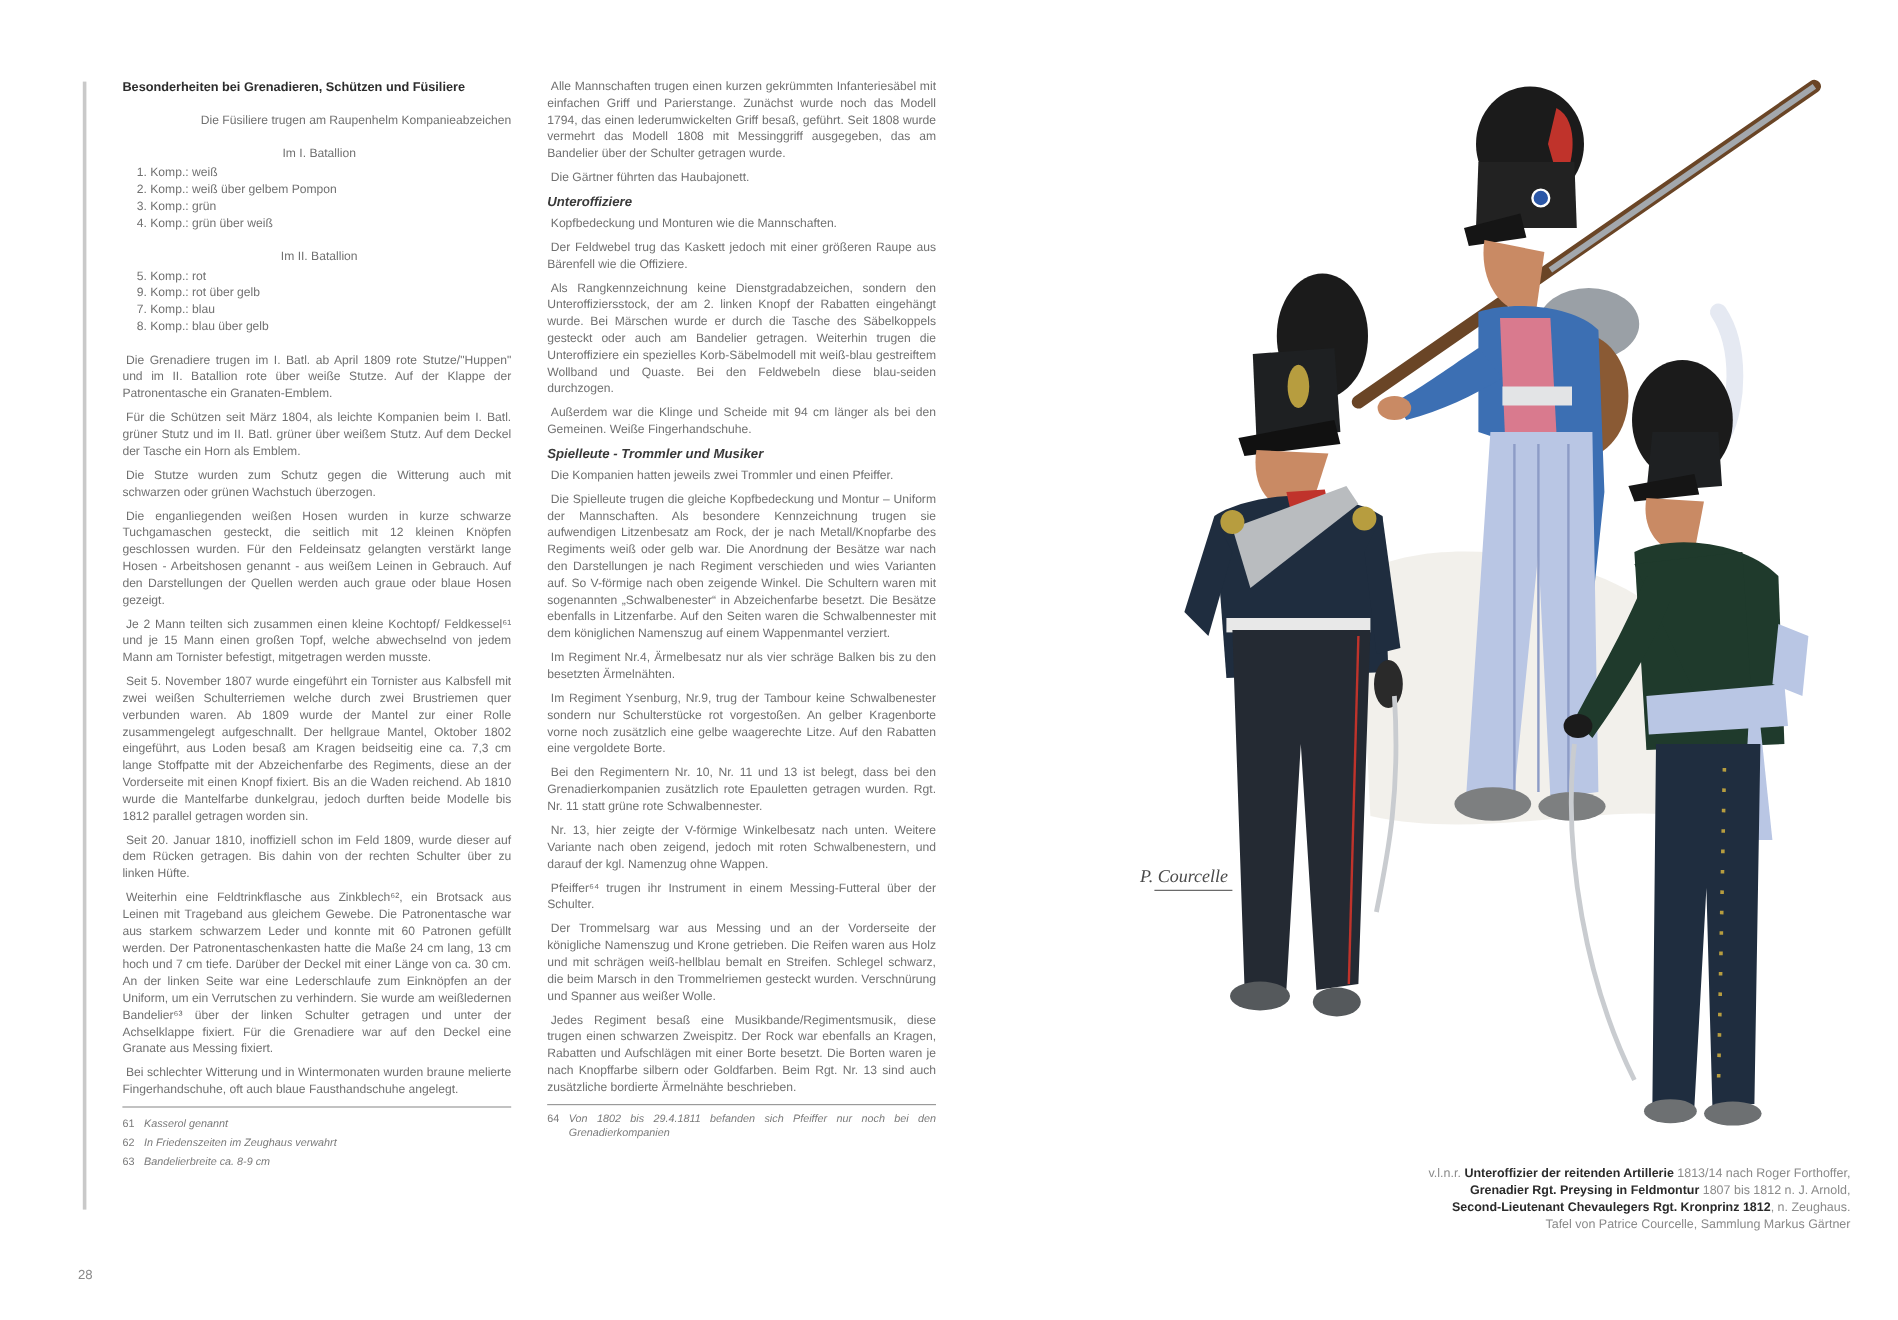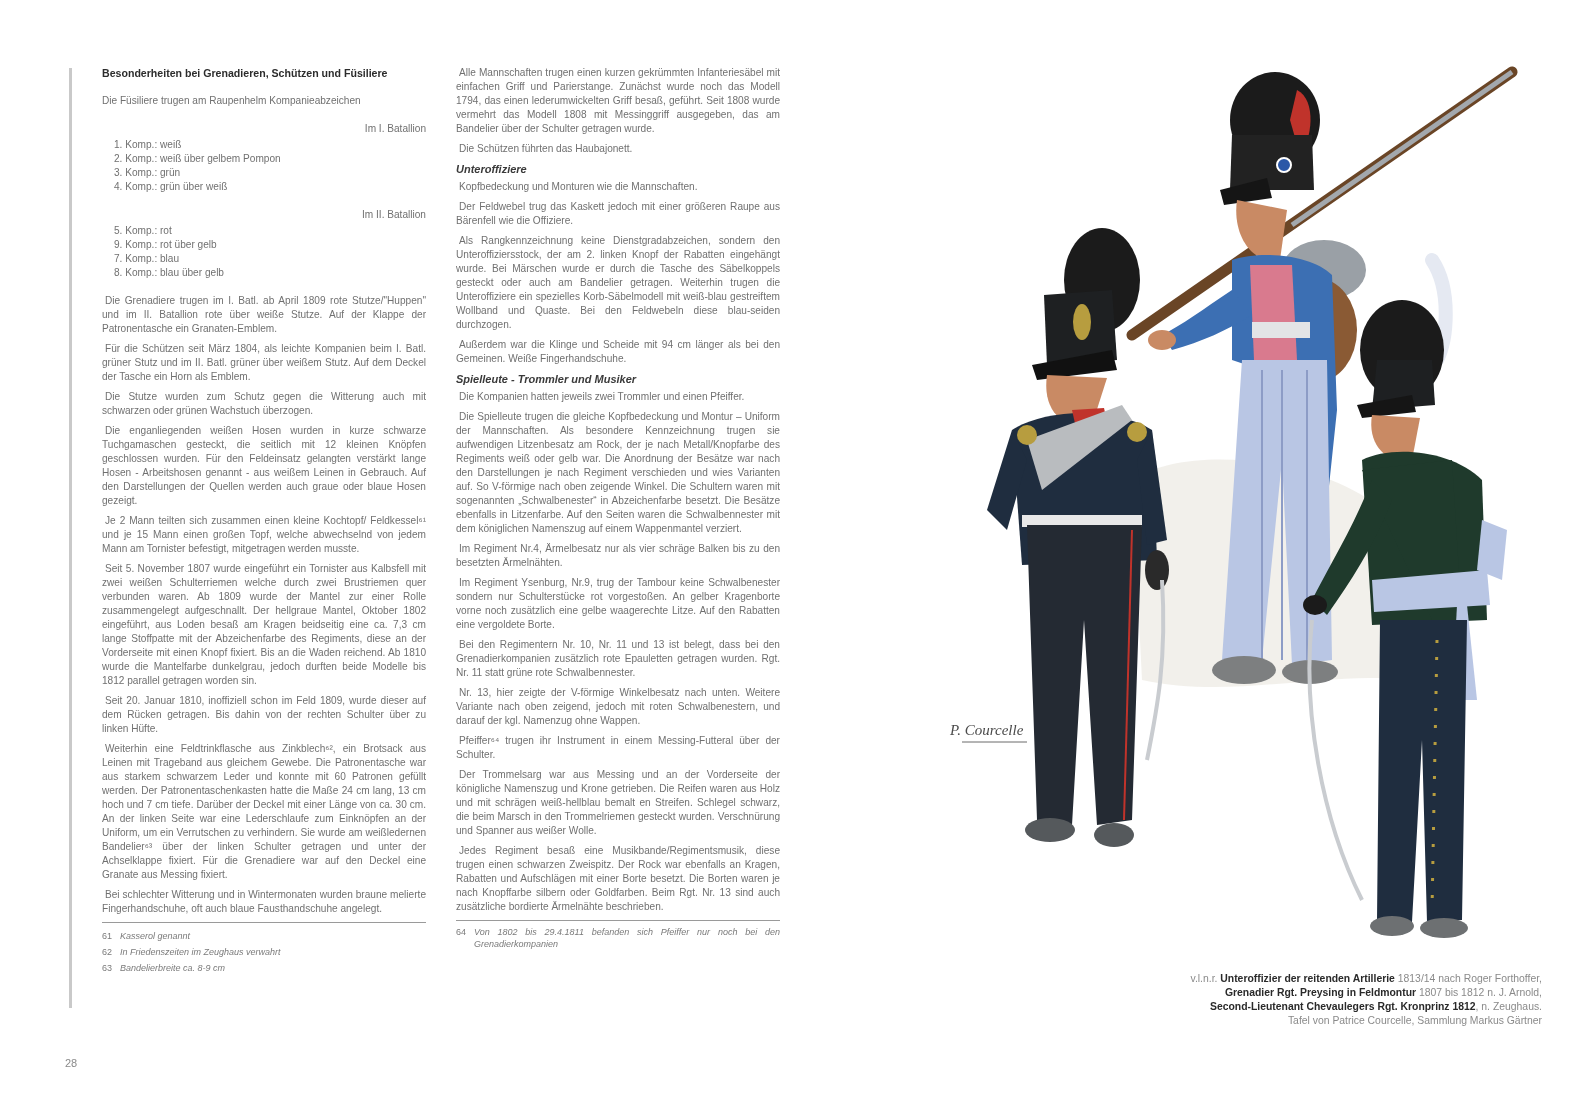--- a/index.html
+++ b/index.html
@@ -14,22 +14,22 @@
 
   .page-num { position: absolute; font-size: 11px; color: #8a8a8a; }
   .page-num.left { left: 13px; top: 1057px; }
   .page-num.right { left: 1558px; top: 1057px; }
 
   .col { position: absolute; font-size: 10.1px; line-height: 14px; color: #707070; text-align: justify; }
   .col.c1 { left: 50px; top: 66px; width: 324px; }
   .col.c2 { left: 404px; top: 66px; width: 324px; }
 
   .heading { font-weight: bold; color: #2c2c2c; font-size: 10.6px; margin-bottom: 14px; text-align: left; }
-  .lead { margin-bottom: 14px; text-align: left; }
-  .batl { margin-left: 4px; margin-bottom: 2px; text-align: right; }
+  .lead { margin-bottom: 14px; text-align: right; }
+  .batl { margin-left: 4px; margin-bottom: 2px; text-align: center; }
   .klist { list-style: none; margin-left: 12px; margin-bottom: 14px; }
   .klist li { text-align: left; line-height: 14px; }
 
   .para { text-indent: 3px; margin-bottom: 6px; }
   .subhead { font-style: italic; font-weight: bold; color: #3a3a3a; font-size: 11px; margin: 4px 0 4px; }
 
   .fn-rule { height: 1px; background: #9a9a9a; margin: 6px 0 5px; }
   .footnotes { font-size: 9px; line-height: 16px; font-style: italic; color: #7a7a7a; }
   .footnotes .fn { display: flex; }
   .footnotes .fn-num { width: 18px; font-style: normal; flex: none; }
@@ -90,21 +90,21 @@
       </div>
       <div class="fn">
         <span class="fn-num">63</span>
         <span>Bandelierbreite ca. 8-9 cm</span>
       </div>
     </div>
   </div>
 
   <div class="col c2">
     <p class="para">Alle Mannschaften trugen einen kurzen gekrümmten Infanteriesäbel mit einfachen Griff und Parierstange. Zunächst wurde noch das Modell 1794, das einen lederumwickelten Griff besaß, geführt. Seit 1808 wurde vermehrt das Modell 1808 mit Messinggriff ausgegeben, das am Bandelier über der Schulter getragen wurde.</p>
-    <p class="para">Die Schützen führten das Haubajonett.</p>
+    <p class="para">Die Gärtner führten das Haubajonett.</p>
 
     <div class="subhead">Unteroffiziere</div>
     <p class="para">Kopfbedeckung und Monturen wie die Mannschaften.</p>
     <p class="para">Der Feldwebel trug das Kaskett jedoch mit einer größeren Raupe aus Bärenfell wie die Offiziere.</p>
     <p class="para">Als Rangkennzeichnung keine Dienstgradabzeichen, sondern den Unteroffiziersstock, der am 2. linken Knopf der Rabatten eingehängt wurde. Bei Märschen wurde er durch die Tasche des Säbelkoppels gesteckt oder auch am Bandelier getragen. Weiterhin trugen die Unteroffiziere ein spezielles Korb-Säbelmodell mit weiß-blau gestreiftem Wollband und Quaste. Bei den Feldwebeln diese blau-seiden durchzogen.</p>
     <p class="para">Außerdem war die Klinge und Scheide mit 94 cm länger als bei den Gemeinen. Weiße Fingerhandschuhe.</p>
 
     <div class="subhead">Spielleute - Trommler und Musiker</div>
     <p class="para">Die Kompanien hatten jeweils zwei Trommler und einen Pfeiffer.</p>
     <p class="para">Die Spielleute trugen die gleiche Kopfbedeckung und Montur – Uniform der Mannschaften. Als besondere Kennzeichnung trugen sie aufwendigen Litzenbesatz am Rock, der je nach Metall/Knopfarbe des Regiments weiß oder gelb war. Die Anordnung der Besätze war nach den Darstellungen je nach Regiment verschieden und wies Varianten auf. So V-förmige nach oben zeigende Winkel. Die Schultern waren mit sogenannten „Schwalbenester“ in Abzeichenfarbe besetzt. Die Besätze ebenfalls in Litzenfarbe. Auf den Seiten waren die Schwalbennester mit dem königlichen Namenszug auf einem Wappenmantel verziert.</p>

